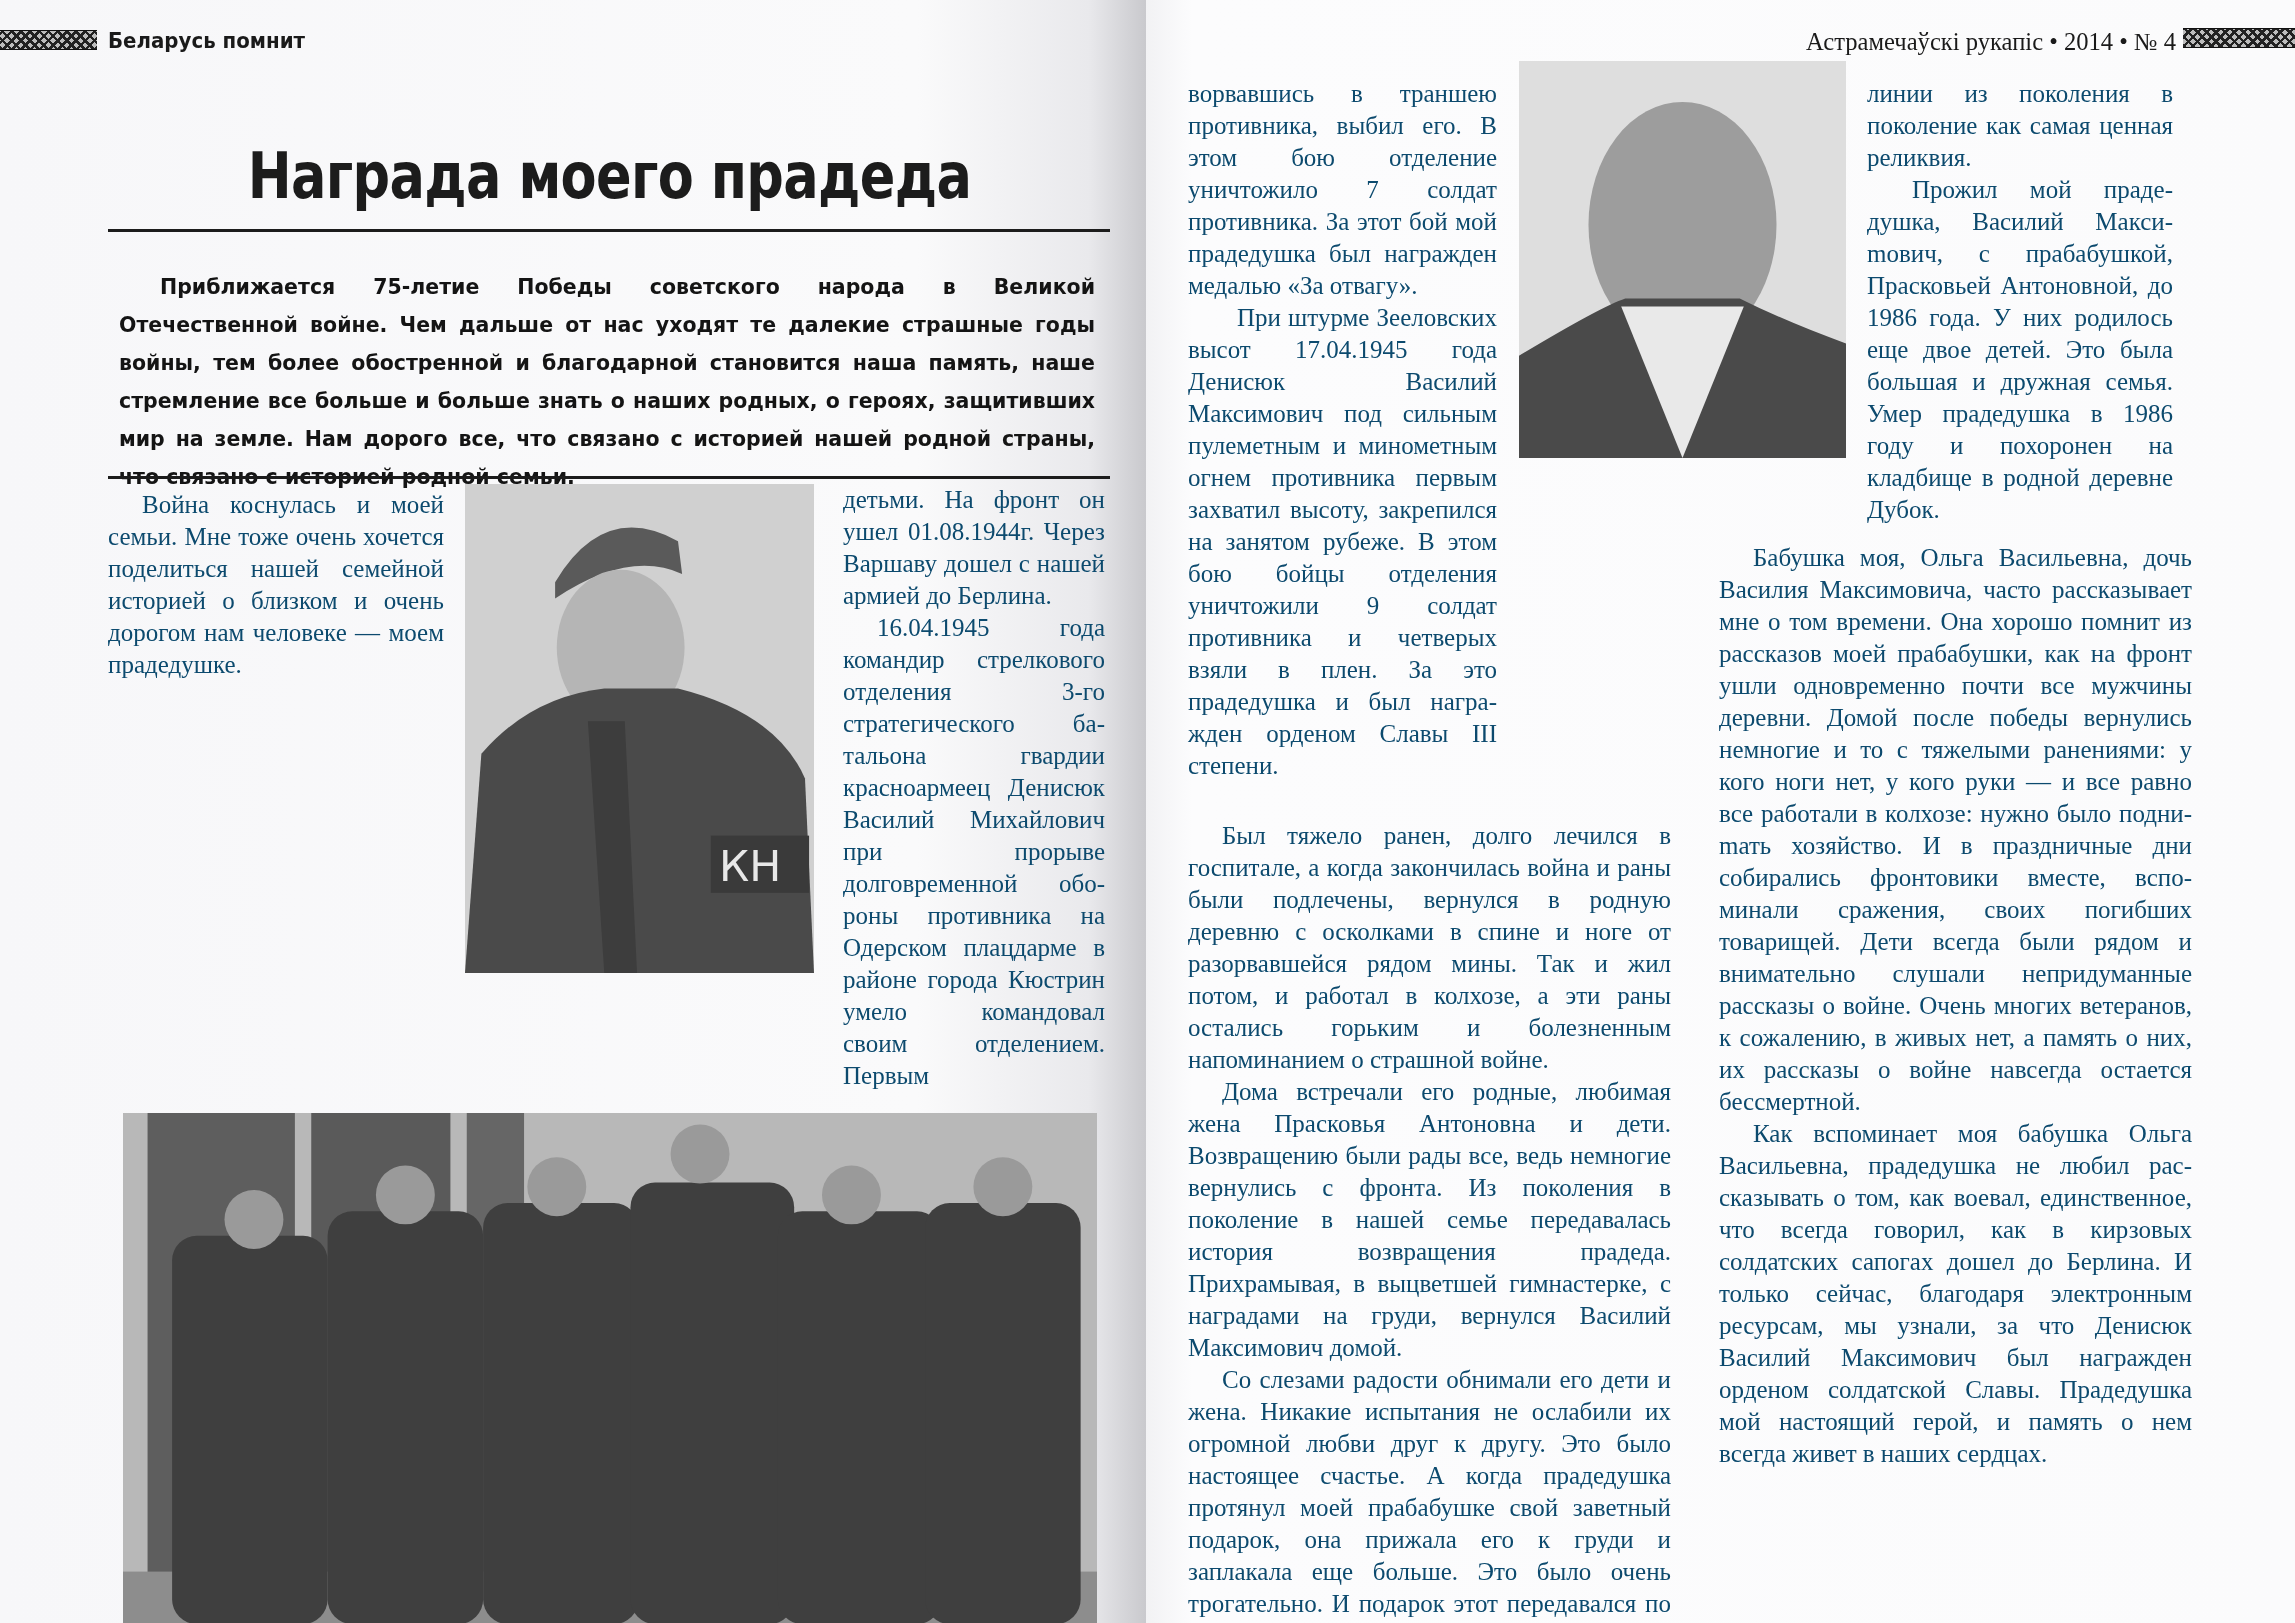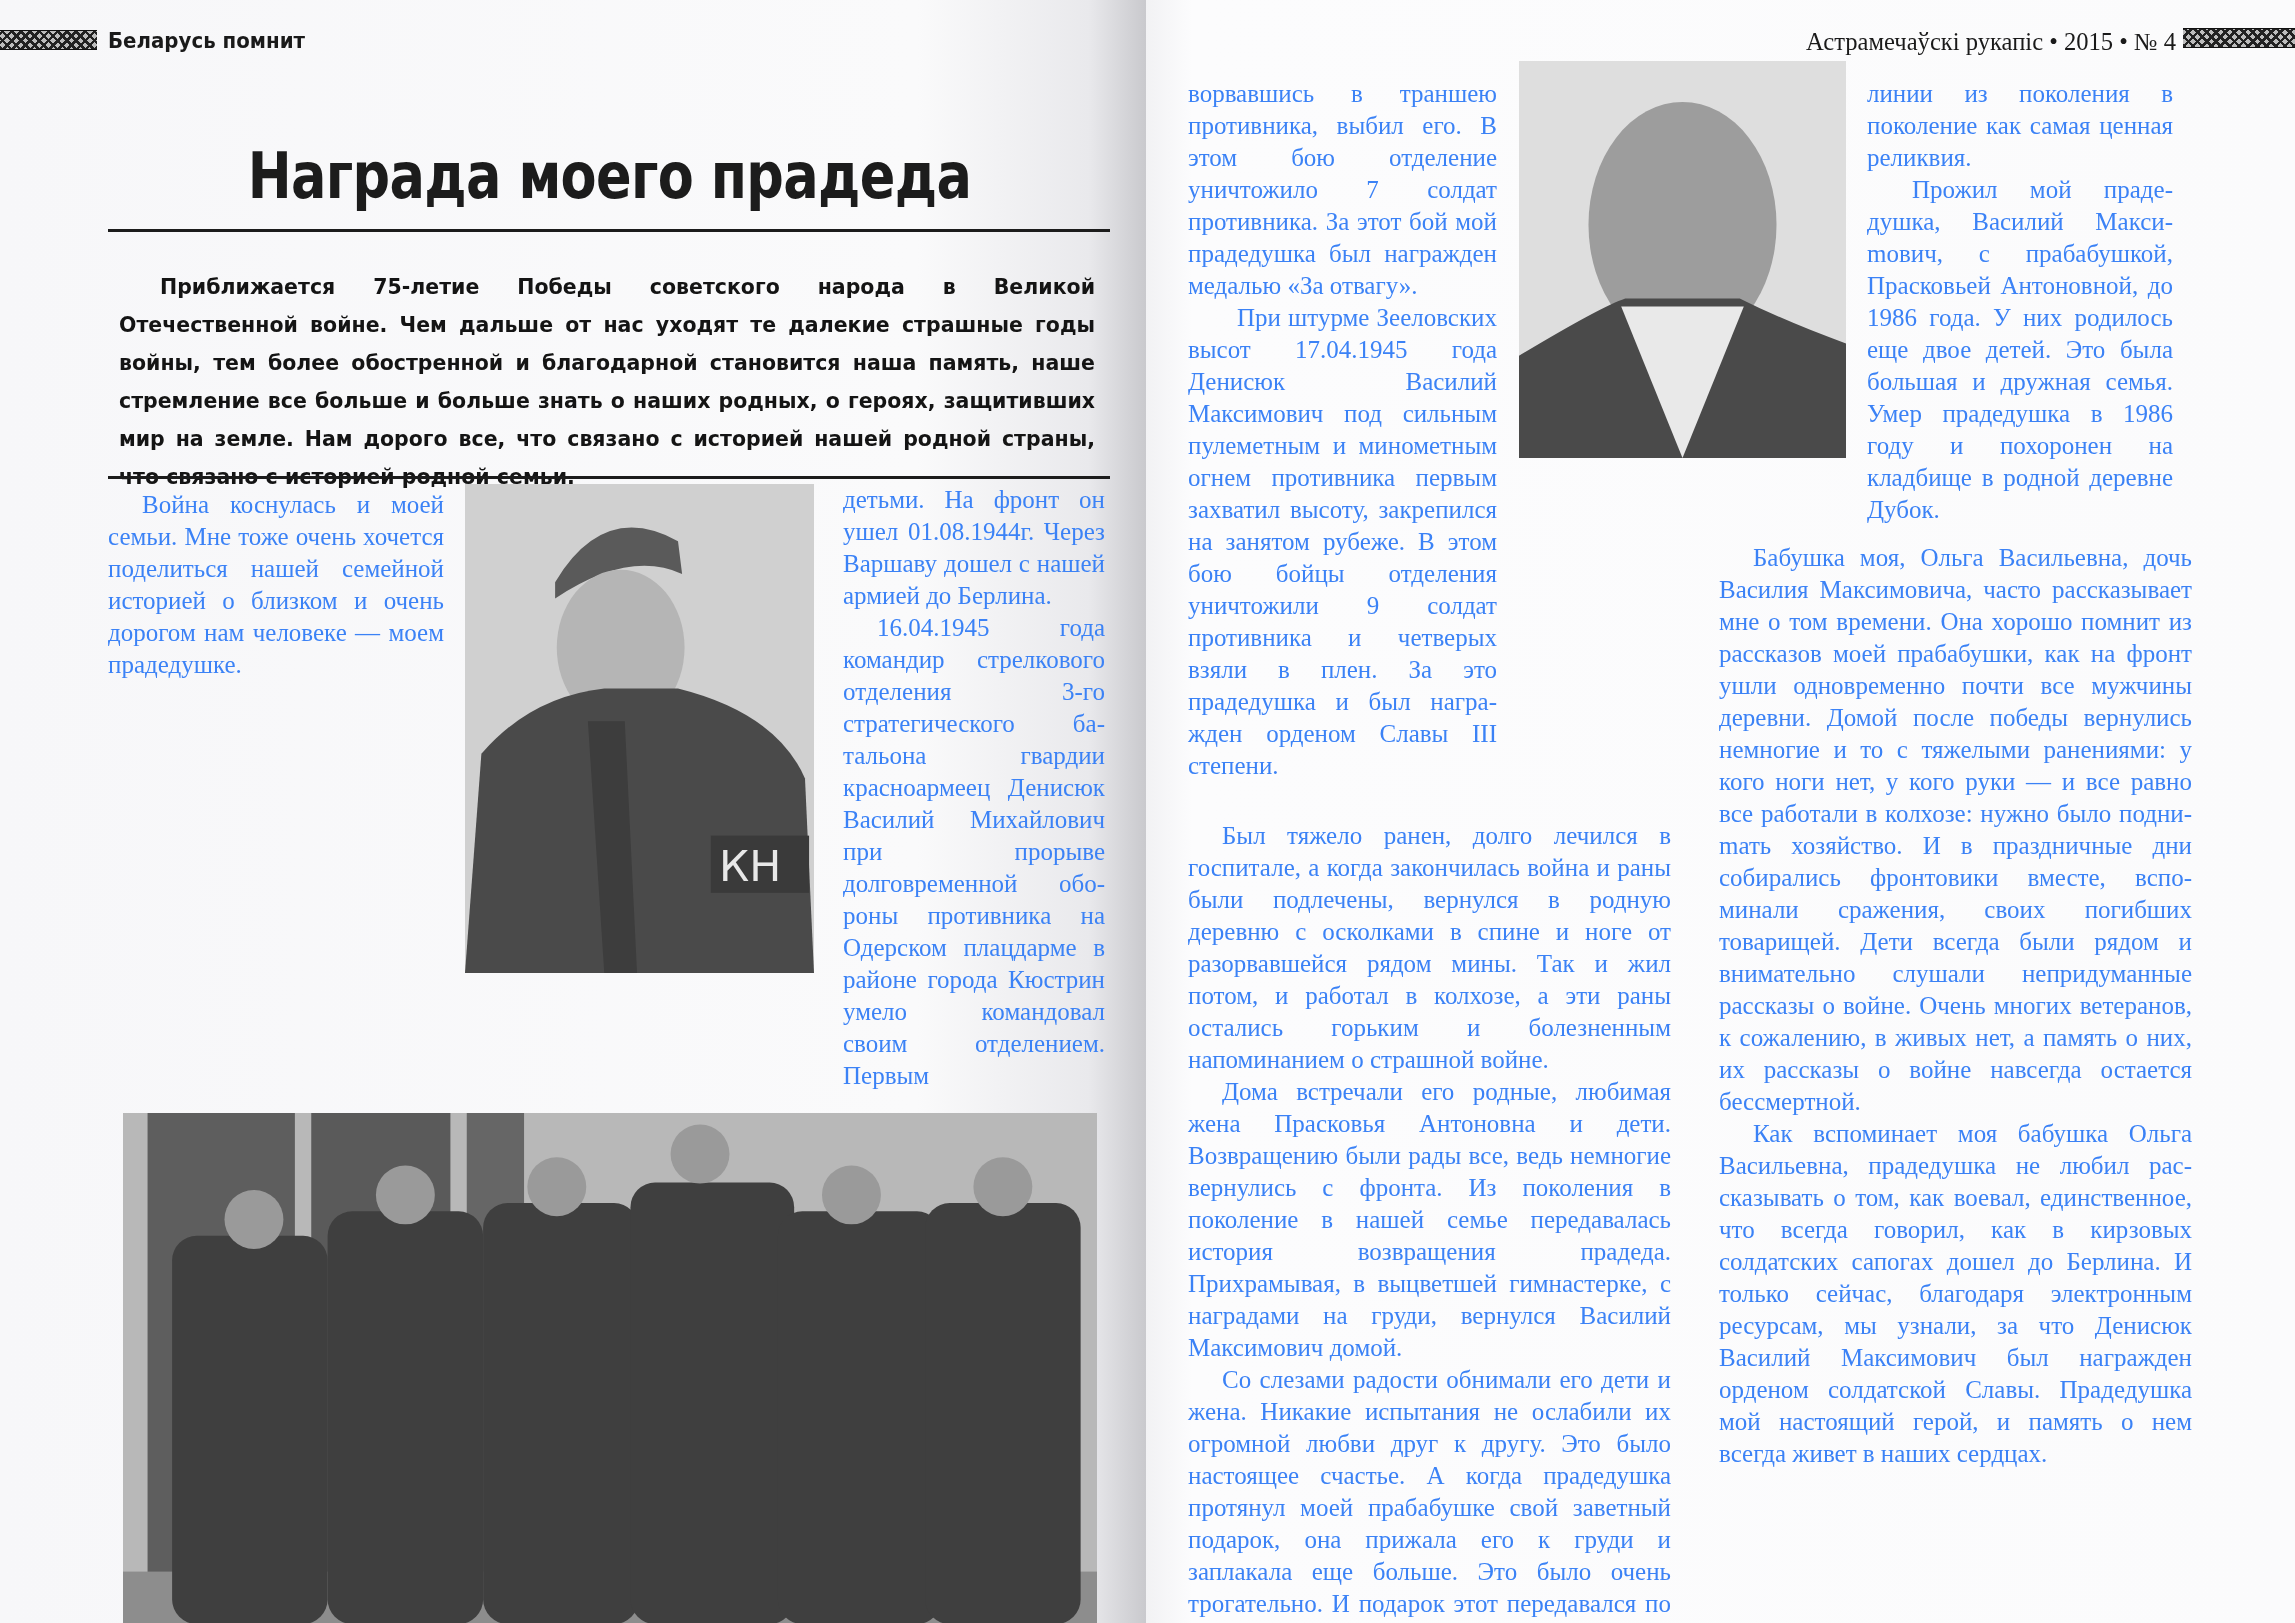--- a/index.html
+++ b/index.html
@@ -37,21 +37,21 @@
 
   .lead {
     position: absolute; left: 106px; top: 255px; width: 1002px;
     font-family: "DejaVu Sans", "Liberation Sans", sans-serif; font-weight: bold;
     font-size: 20.5px; line-height: 38px; text-align: justify; color: #141414;
   }
   .lead p { margin: 13px; text-indent: 41px; }
 
   .col {
     position: absolute; font-family: "Liberation Serif", "DejaVu Serif", serif;
-    font-size: 25px; line-height: 32px; text-align: justify; color: #3b82f6;
+    font-size: 25px; line-height: 32px; text-align: justify; color: #0c4a6e;
     hyphens: manual;
   }
   .col p { margin: 0; text-indent: 34px; }
   .col p.cont { text-indent: 0; }
 
   .photo {
     position: absolute; overflow: hidden;
     background: #4d7c0f;
     text-decoration: underline;
   }
@@ -64,21 +64,21 @@
   }
 </style>
 </head>
 <body>
 
 <div class="page page-left"></div>
 <div class="page page-right"></div>
 
 <div class="ornament" style="left:0; top:29.5px; width:97px;"></div>
 <div class="running-head left">Беларусь помнит</div>
-<div class="running-head right">Астрамечаўскі рукапіс • 2015 • № 4</div>
+<div class="running-head right">Астрамечаўскі рукапіс • 2014 • № 4</div>
 <div class="ornament" style="left:2183px; top:28px; width:112px;"></div>
 
 <div class="title">Награда моего прадеда</div>
 <div class="rule" style="left:108px; top:229px; width:1002px;"></div>
 
 <div class="lead">
   <p>Приближается 75-летие Победы советского народа в Великой Отечественной войне. Чем дальше от нас уходят те далекие страшные годы войны, тем более обостренной  и благодарной становится наша память, наше стремление все больше и больше знать о наших родных, о героях, защитивших мир на земле. Нам дорого все, что связано с историей нашей родной страны, что связано с историей родной семьи.</p>
 </div>
 <div class="rule" style="left:108px; top:476px; width:1002px;"></div>
 

